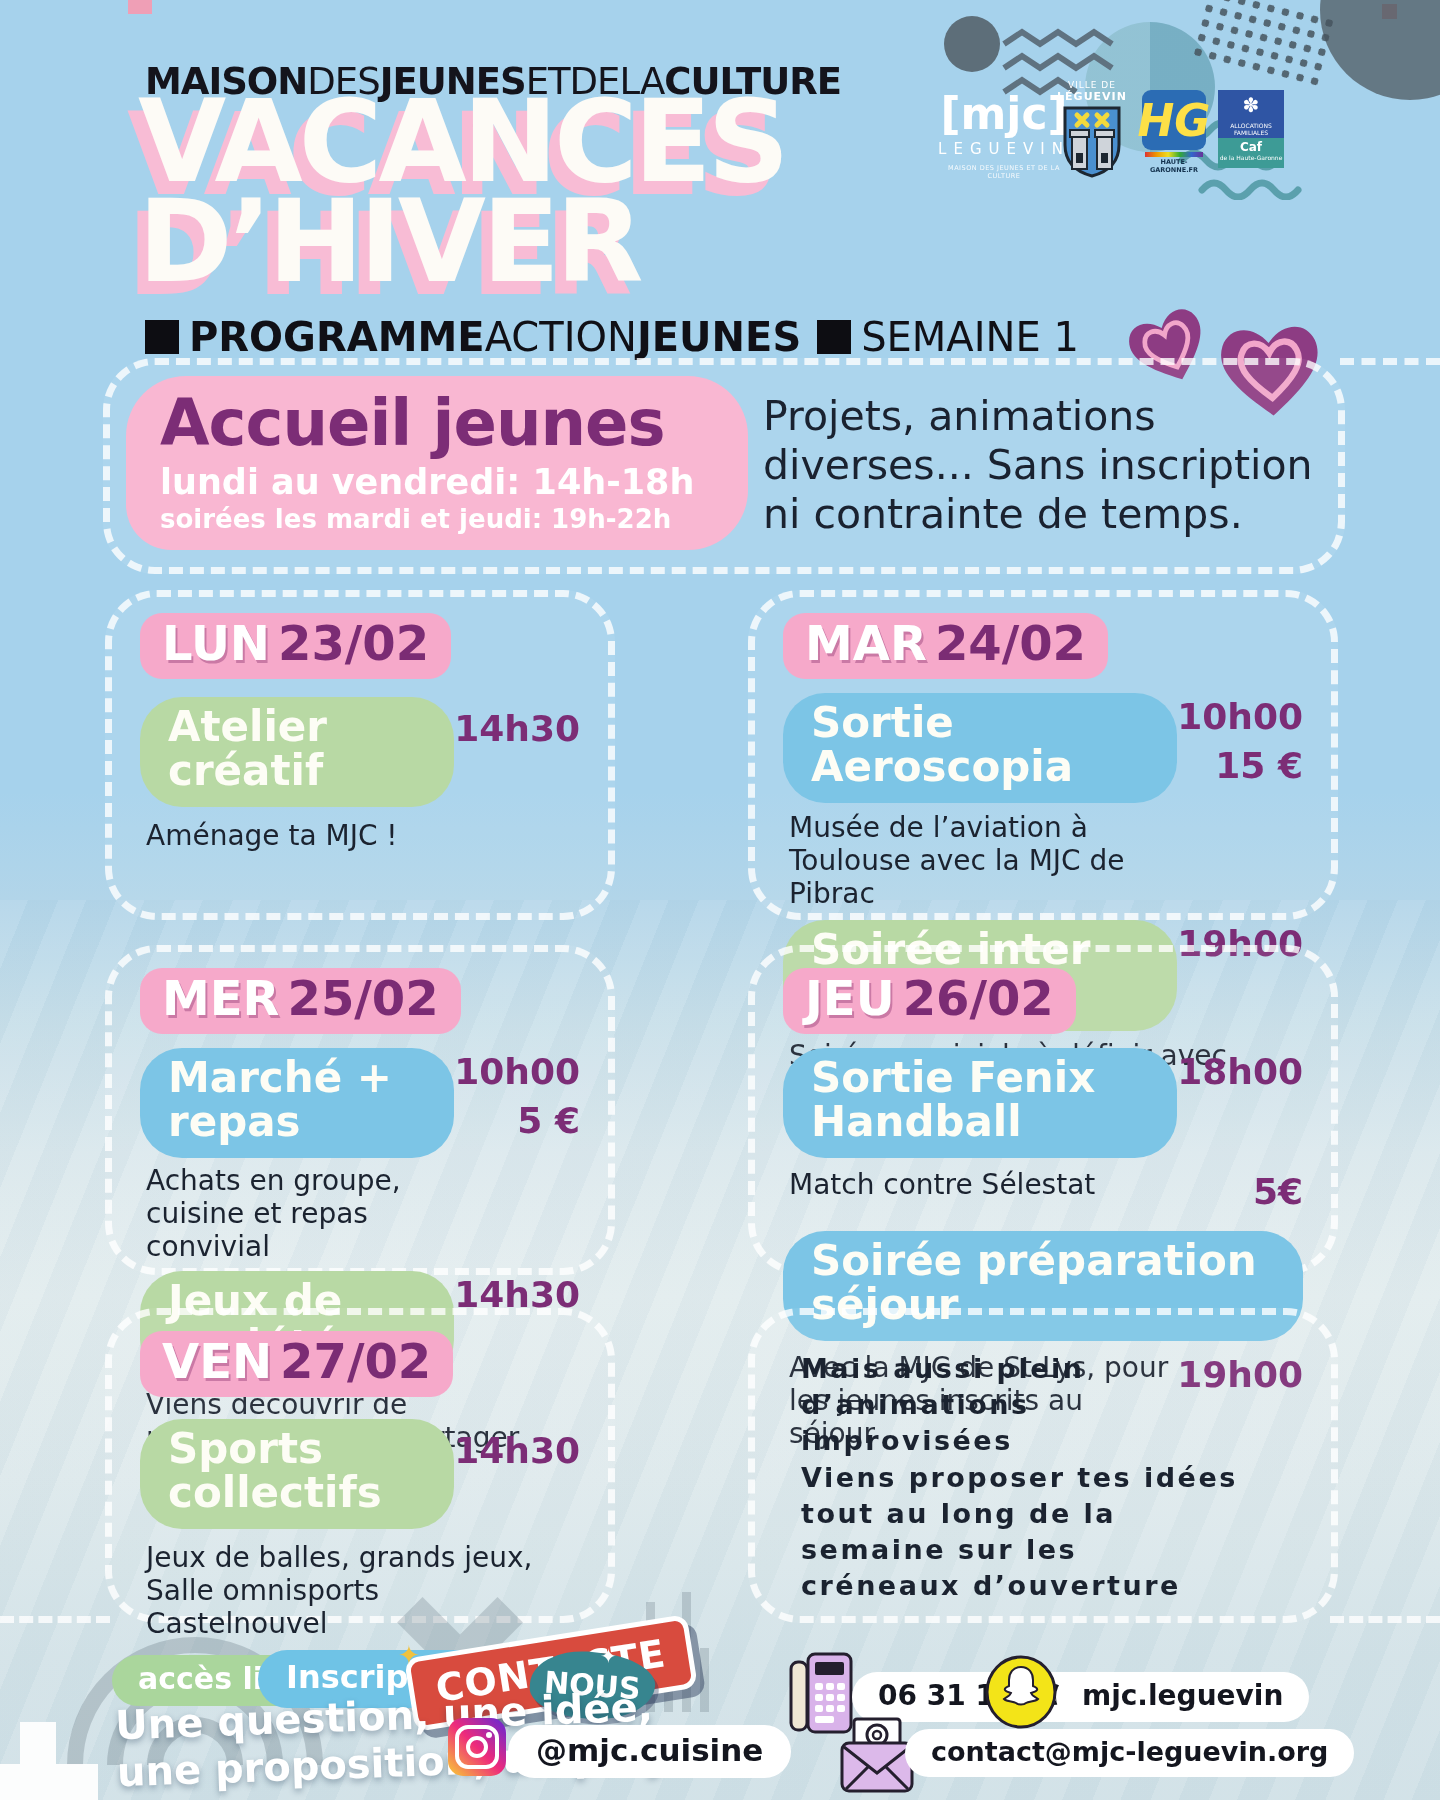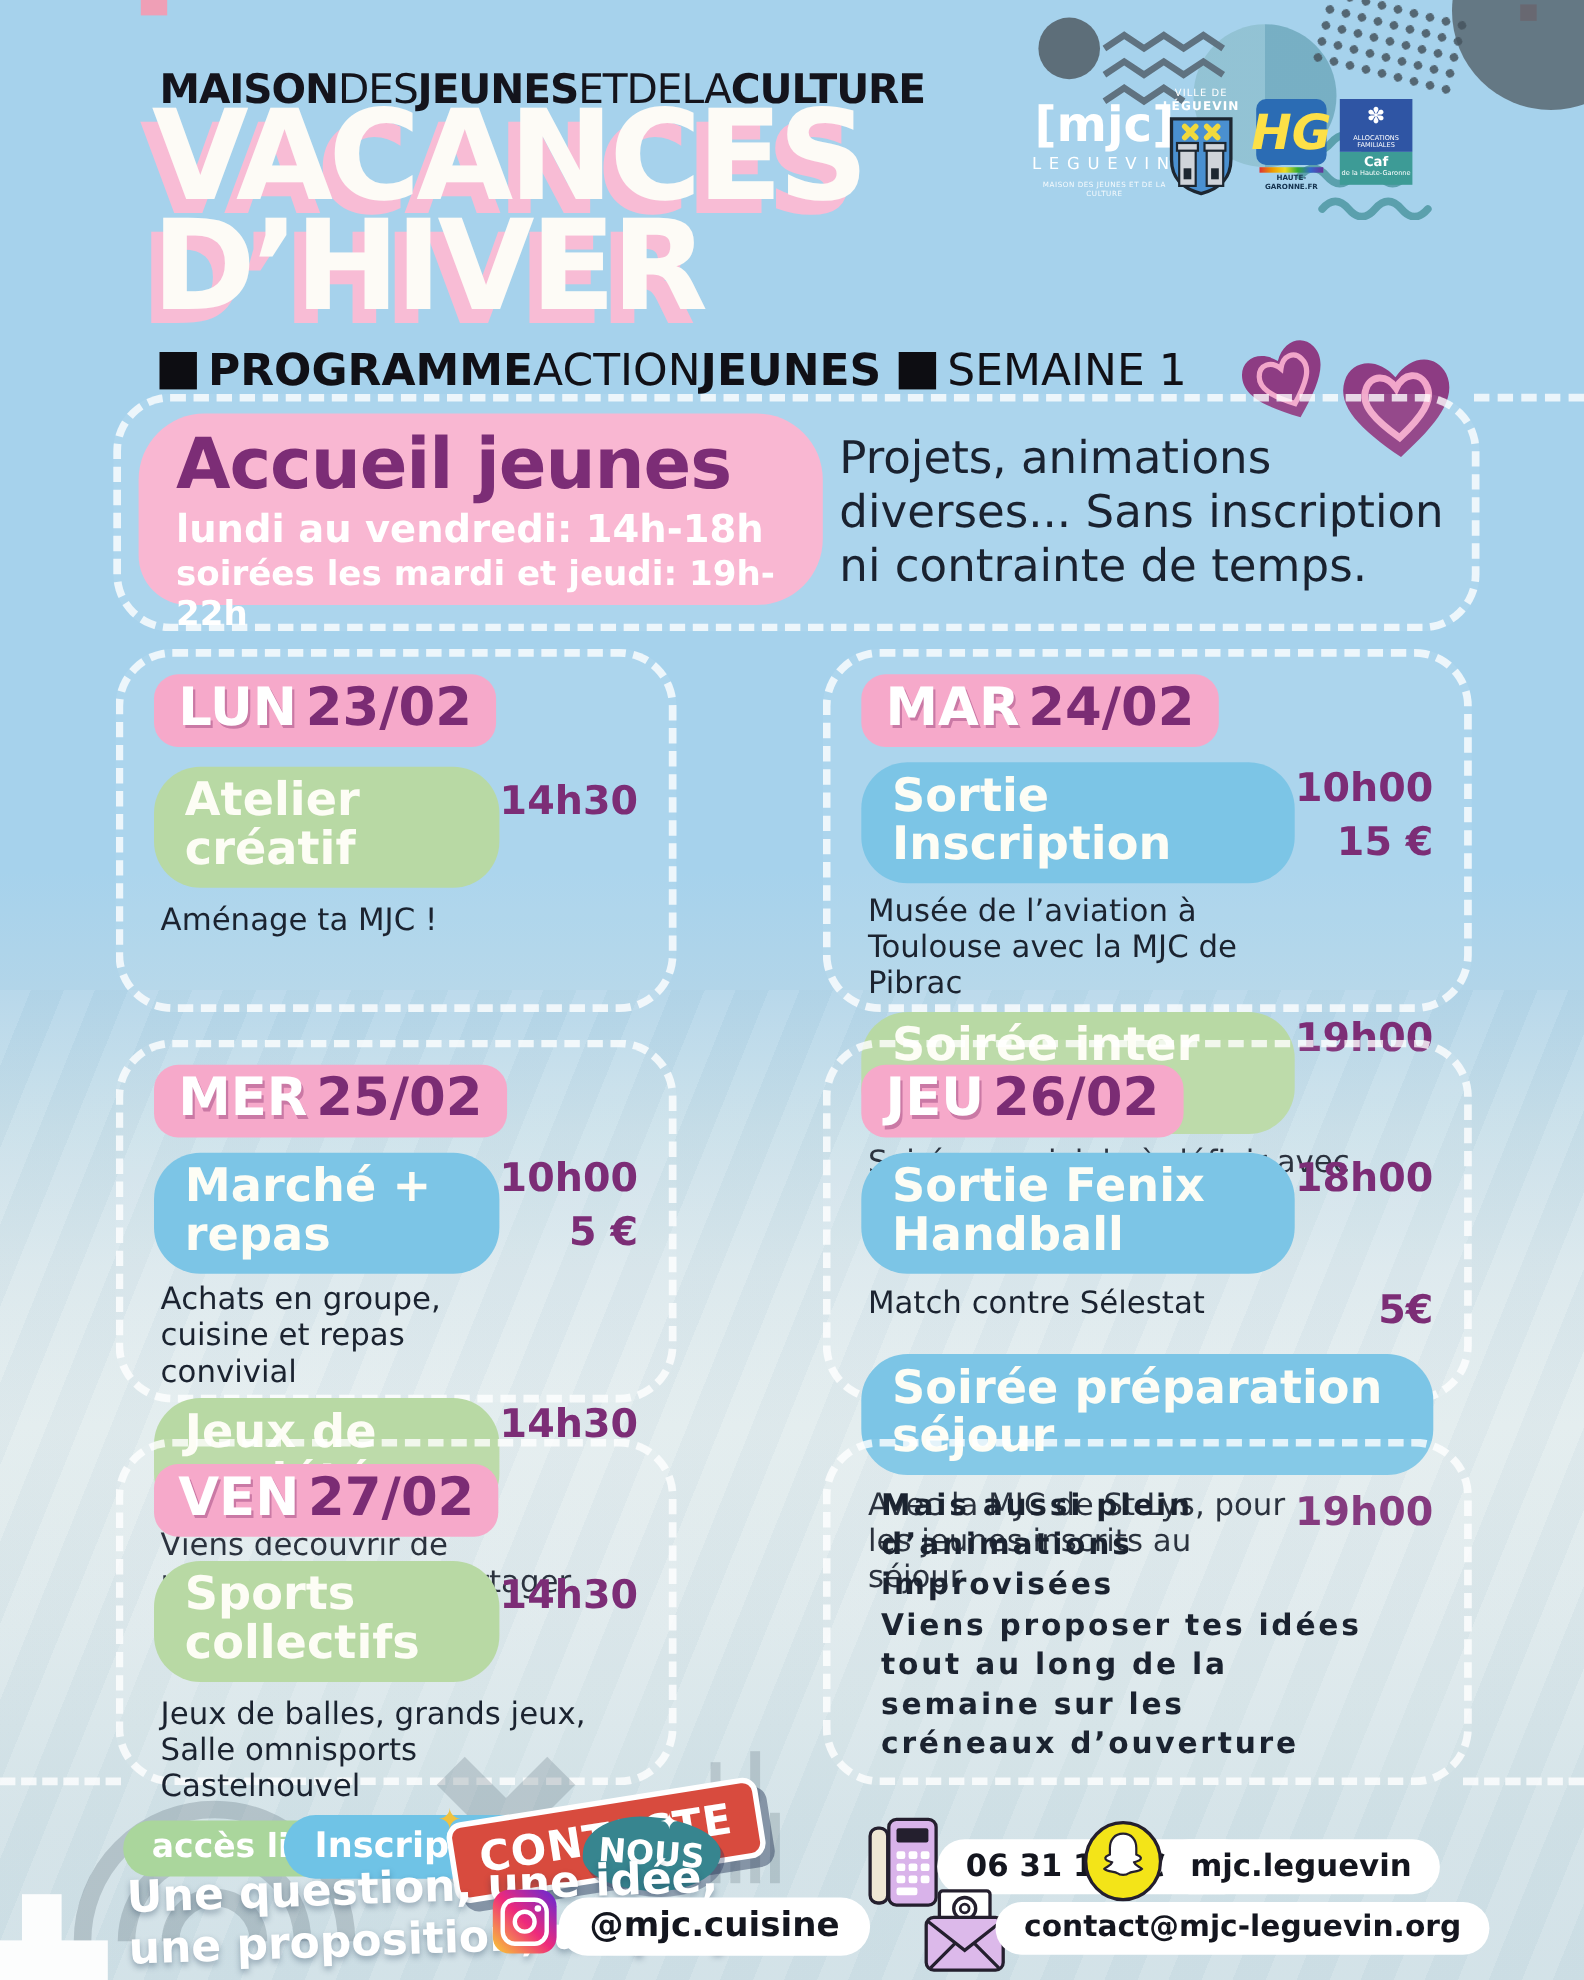--- a/index.html
+++ b/index.html
@@ -60,21 +60,21 @@
   .plus .p2{left:0;top:42px;width:120px;height:36px;}
   .heart{pointer-events:none;}
   
   .dashx{border-top:7px dashed rgba(255,255,255,.78);height:0;}
   
   .box{border:7px dashed rgba(255,255,255,.78);border-radius:52px;box-sizing:border-box;background:rgba(255,255,255,.07);}
   .accueil-box{left:103px;top:358px;width:1242px;height:216px;}
   .pink-box{left:126px;top:376px;width:622px;height:174px;background:#f9b7d2;border-radius:60px 60px 60px 45px;}
   .accueil-title{padding:10px 0 0 34px;font-size:64px;font-weight:900;color:#7c2d76;letter-spacing:-1px;}
   .sched1{padding:2px 0 0 34px;font-size:35px;font-weight:800;color:#fff;}
-  .sched2{padding:2px 0 0 34px;font-size:31px;font-weight:800;color:#fff;}
+  .sched2{padding:2px 0 0 34px;font-size:26px;font-weight:800;color:#fff;}
   .accueil-desc{left:763px;top:392px;width:566px;font-size:41px;color:#1a2230;line-height:1.2;}
   
   .card{padding:16px 28px;box-sizing:border-box;}
   .day-badge{display:inline-block;background:#f6a9ca;border-radius:22px;padding:3px 22px 8px;
              font-size:48px;font-weight:900;line-height:1.15;}
   .day-badge .d{color:#fff;text-shadow:2px 3px 0 rgba(149,62,119,.45);margin-right:8px;}
   .day-badge .dt{color:#7b2c74;}
   .event-row{display:flex;align-items:flex-start;margin-top:18px;}
   .event-badge{display:inline-block;color:#fdfdf5;font-size:42px;font-weight:700;
                padding:8px 28px 14px;border-radius:42px;line-height:1.05;}
@@ -212,21 +212,21 @@
       </div>
   </div>
   <div class="desc" style="width:420px">Aménage ta MJC !</div>
 </div>
 
 <div class="abs box card" style="left:748px;top:590px;width:590px;height:330px">
   <div class="day-badge">
     <span class="d">MAR</span><span class="dt">24/02</span>
   </div>
   <div class="event-row" style="margin-top:14px">
-    <span class="event-badge badge-blue">Sortie Inscription</span>
+    <span class="event-badge badge-blue">Sortie Aeroscopia</span>
     <div class="time-col" style="padding-top:0">
       <div class="time">10h00</div>
       <div class="time">15 €</div>
     </div>
   </div>
   <div class="desc" style="width:410px;margin-top:8px">Musée de l’aviation à Toulouse avec la MJC de Pibrac</div>
   <div class="event-row" style="margin-top:10px">
     <span class="event-badge badge-green">Soirée inter MJC</span>
     <div class="time-col" style="padding-top:0">
         <div class="time">19h00</div>

